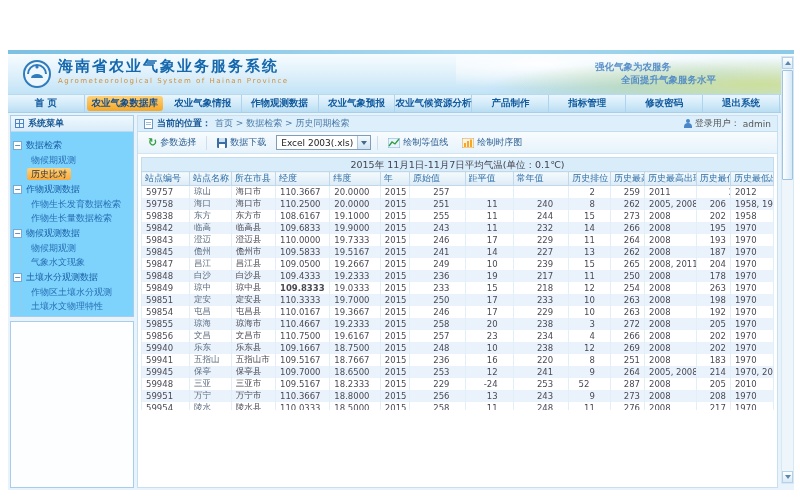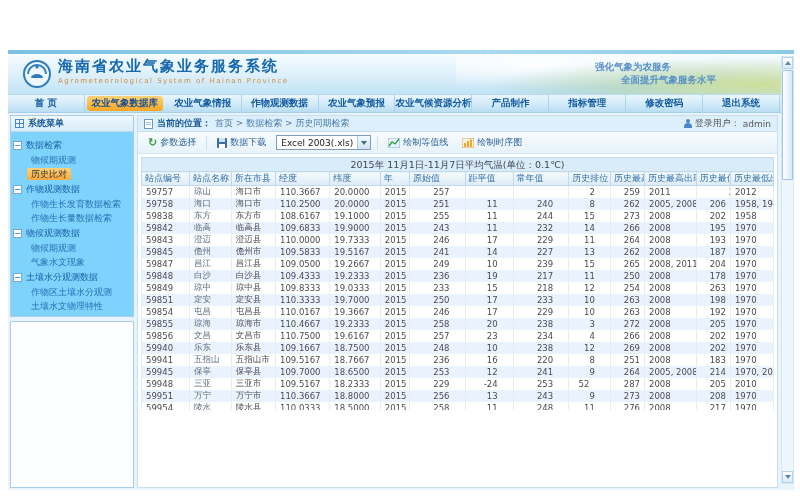--- a/index.html
+++ b/index.html
@@ -404,21 +404,21 @@
                   <td class="al-right" style="width: 6.6%;">11</td>
                   <td class="al-right" style="width: 5.4%;">250</td>
                   <td class="al-left" style="width: 8.2%;">2008</td>
                   <td class="al-right" style="width: 5.4%;">178</td>
                   <td class="al-left" style="width: 6.8%;">1970</td>
                 </tr>
                 <tr>
                   <td class="al-left" style="width: 7.6%;">59849</td>
                   <td class="al-left" style="width: 6.6%;">琼中</td>
                   <td class="al-left" style="width: 7%;">琼中县</td>
-                  <td class="al-right" style="width: 8.6%;">109.8333</td>
+                  <td class="al-right" style="width: 8.6%; font-weight: bold;">109.8333</td>
                   <td class="al-right" style="width: 8%;">19.0333</td>
                   <td class="al-left" style="width: 4.6%;">2015</td>
                   <td class="al-right" style="width: 8.8%;">233</td>
                   <td class="al-right" style="width: 7.6%;">15</td>
                   <td class="al-right" style="width: 8.8%;">218</td>
                   <td class="al-right" style="width: 6.6%;">12</td>
                   <td class="al-right" style="width: 5.4%;">254</td>
                   <td class="al-left" style="width: 8.2%;">2008</td>
                   <td class="al-right" style="width: 5.4%;">263</td>
                   <td class="al-left" style="width: 6.8%;">1970</td>

